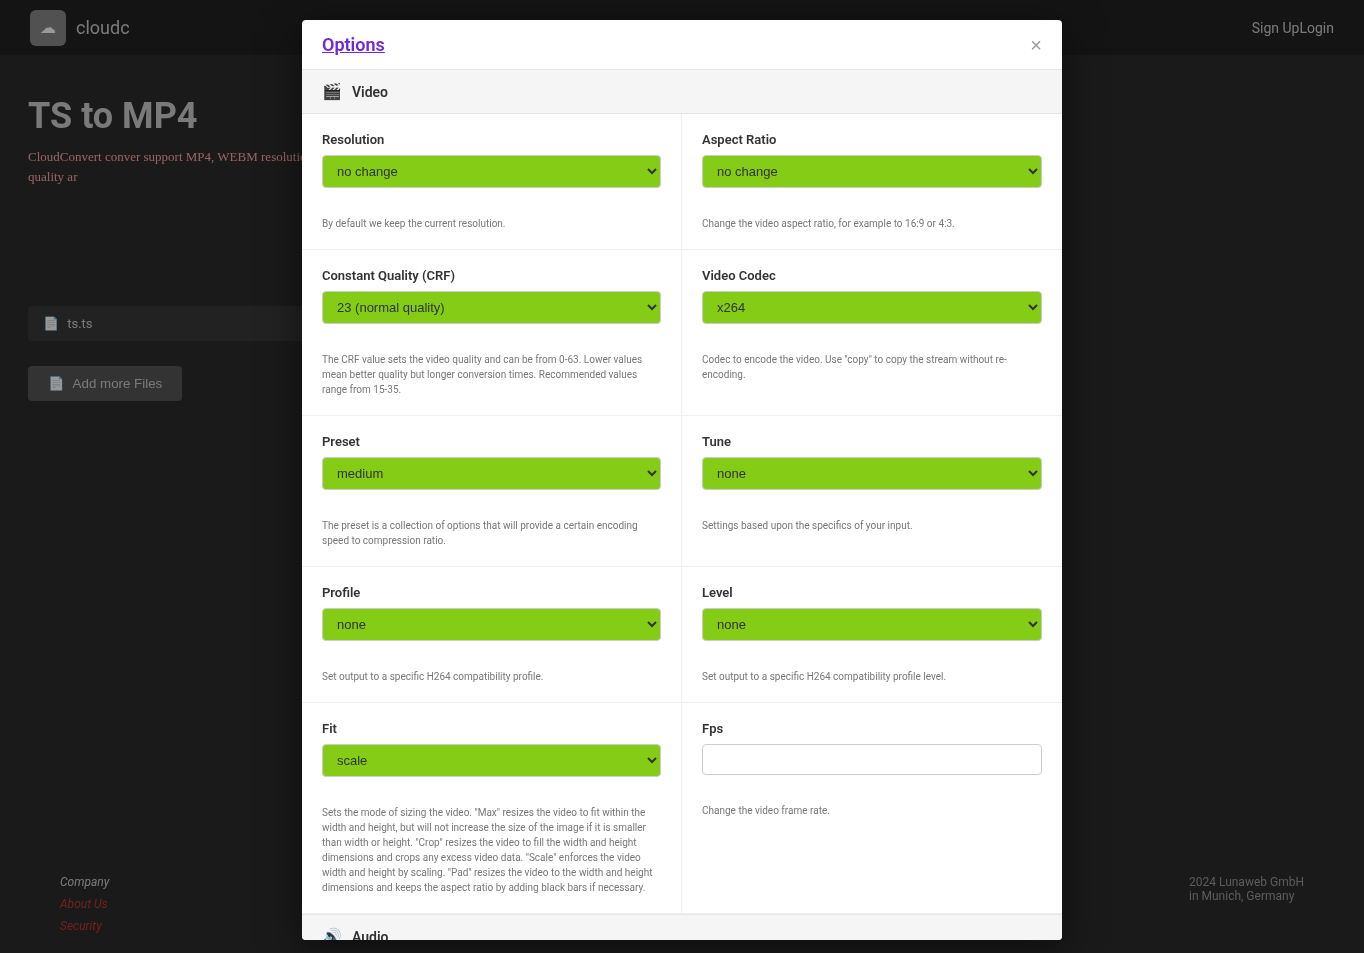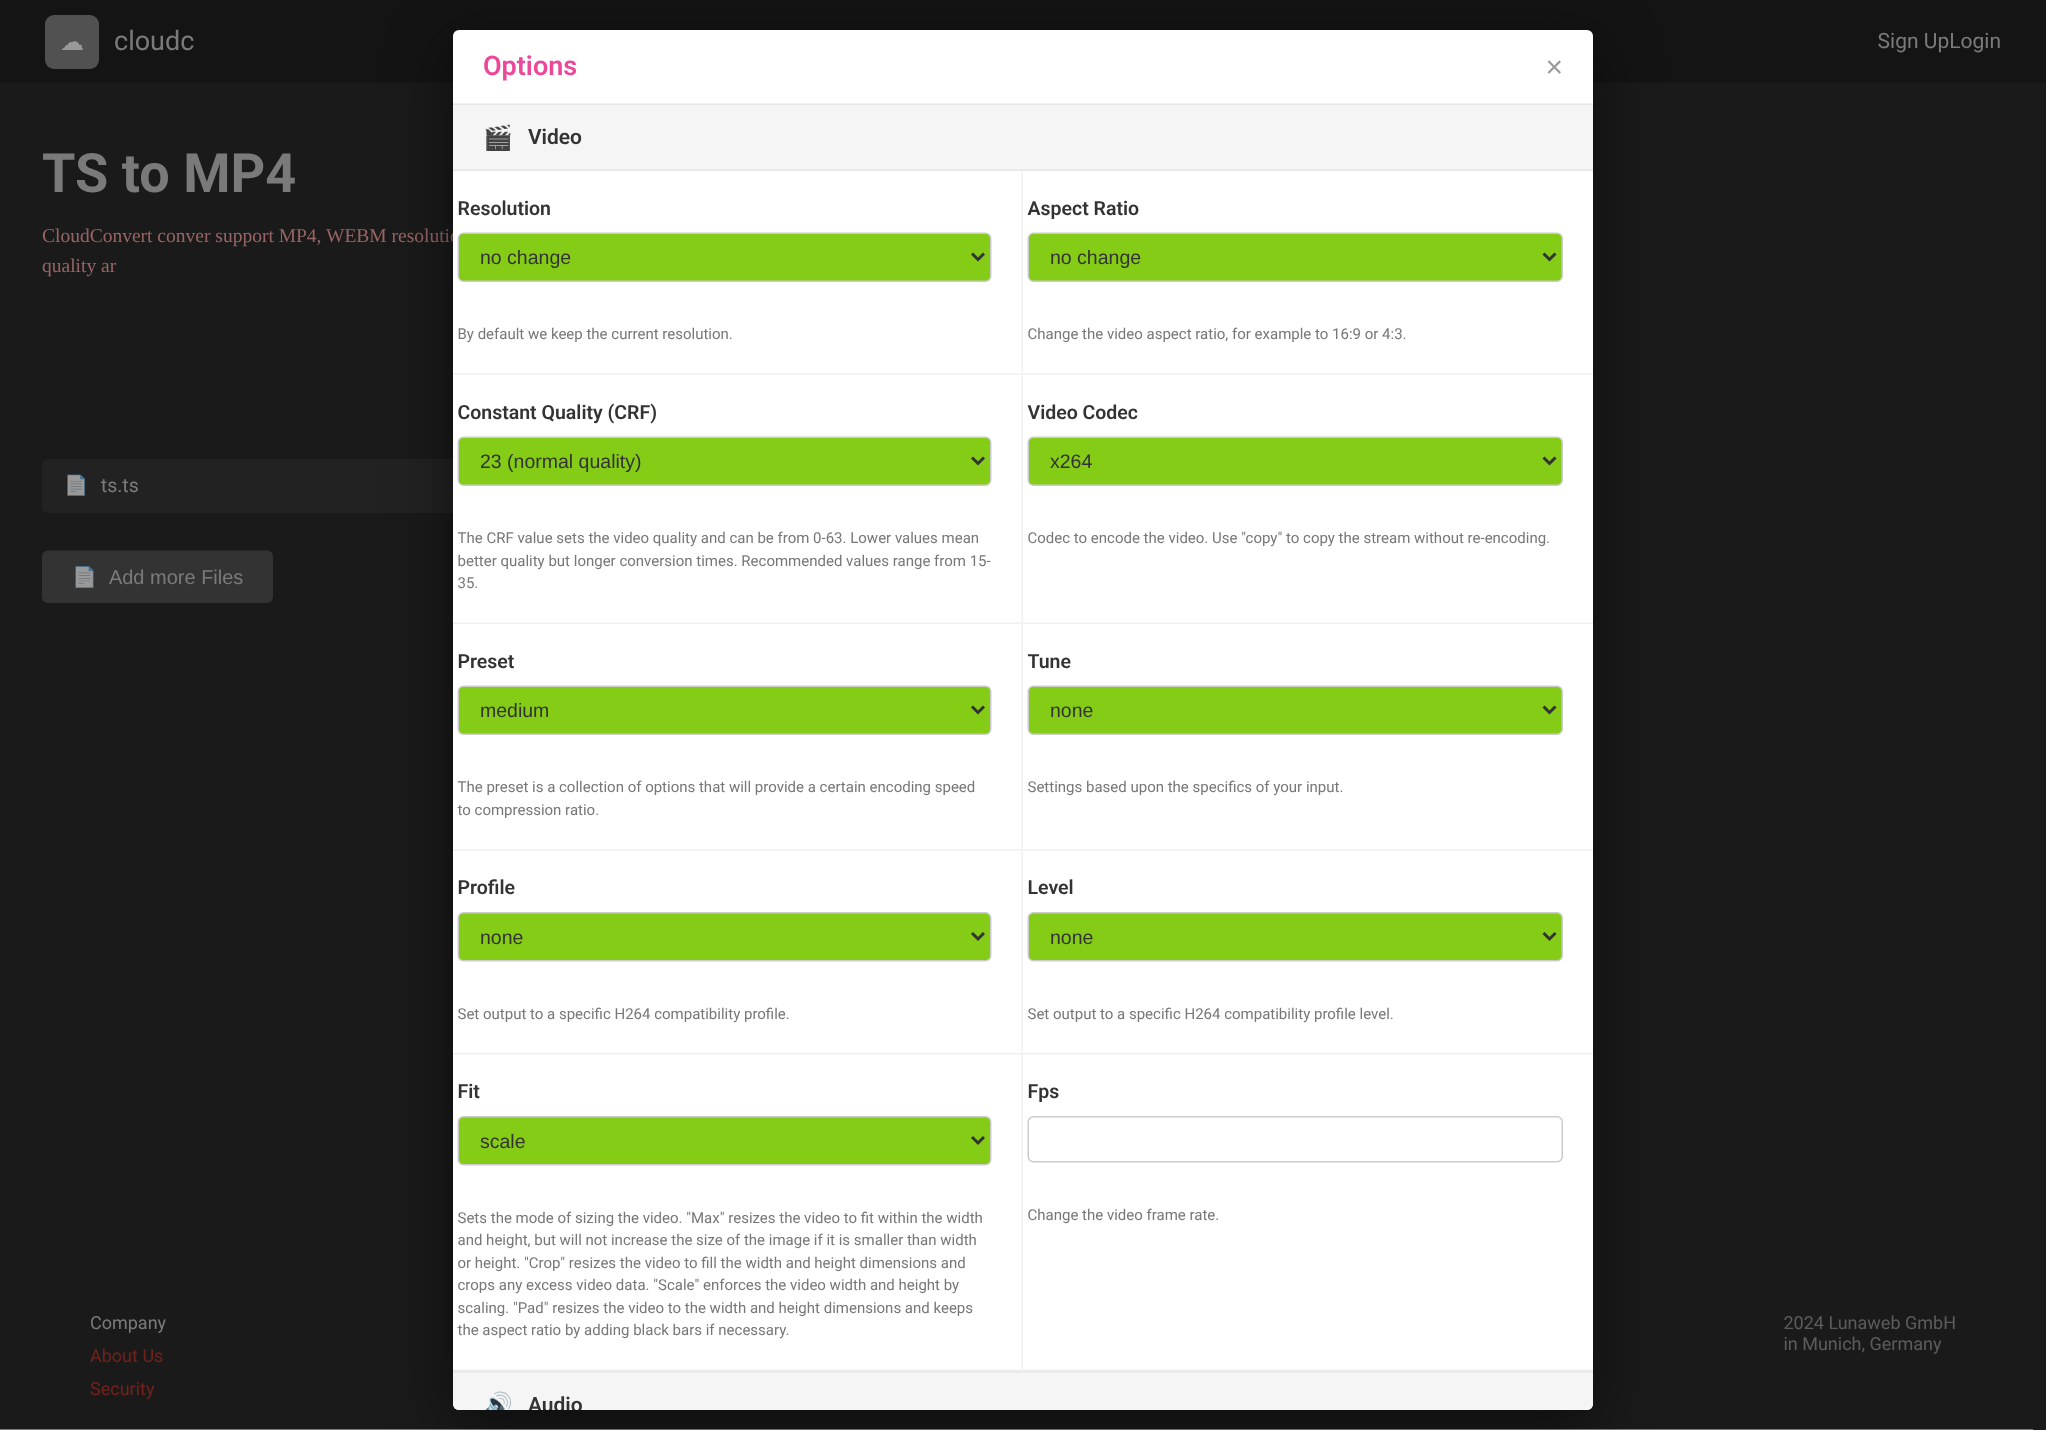--- a/index.html
+++ b/index.html
@@ -140,23 +140,24 @@
 
     .modal-header {
       display: flex;
       align-items: center;
       justify-content: space-between;
       padding: 14px 20px;
       border-bottom: 1px solid #e5e5e5;
     }
 
     .modal-title {
-      color: #ec4899;
+      color: #6d28d9;
       font-size: 18px;
       font-weight: 600;
+      text-decoration: underline;
     }
 
     .modal-close {
       background: none;
       border: none;
       font-size: 20px;
       color: #999;
       cursor: pointer;
       line-height: 1;
     }
@@ -186,21 +187,21 @@
     }
 
     
     .form-grid {
       display: grid;
       grid-template-columns: 1fr 1fr;
       gap: 0;
     }
 
     .form-cell {
-      padding: 18px 20px 18px 3px;
+      padding: 18px 20px 18px 20px;
       border-bottom: 1px solid #f0f0f0;
     }
 
     .form-cell:nth-child(odd) {
       border-right: 1px solid #f0f0f0;
     }
 
     .form-label {
       font-weight: 600;
       font-size: 13px;
@@ -282,21 +283,21 @@
       </button>
     </div>
 
     <button class="convert-btn" style="position: relative; margin-top: 20px; margin-left: 650px;">
       <span>🔄</span>
       <span>Convert</span>
     </button>
   </div>
 
   <div class="bg-footer">
-    <div style="display: flex; gap: 60px;">
+    <div style="display: flex; gap: 60px; font-style: italic;">
       <div>
         <div style="color: #ccc; margin-bottom: 8px;">Company</div>
         <div class="bg-footer-link" style="margin-bottom: 8px;">About Us</div>
         <div class="bg-footer-link">Security</div>
       </div>
     </div>
     <div>
       <span>2024 Lunaweb GmbH</span>
       <br>
       <span>in Munich, Germany</span>

